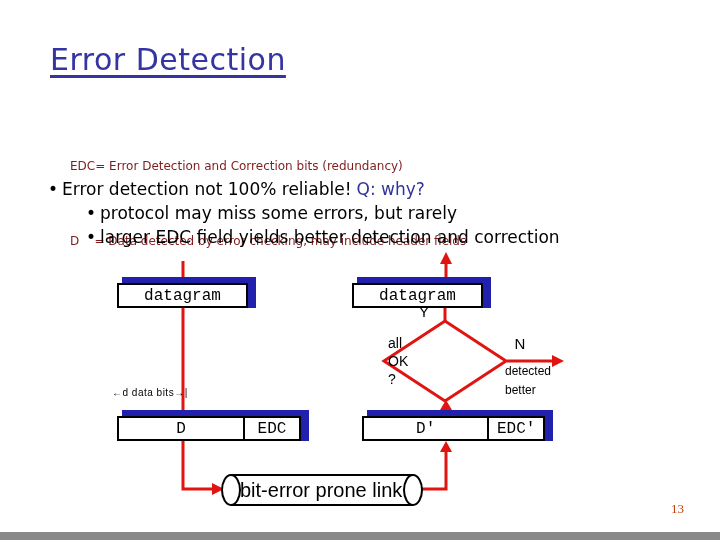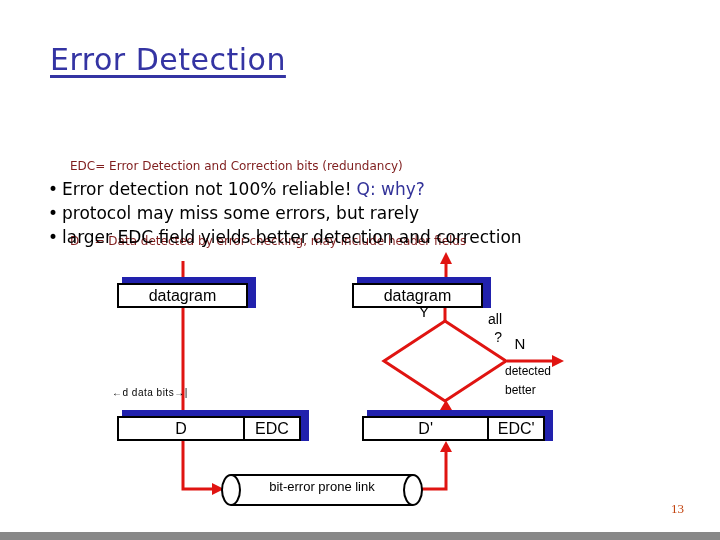--- a/index.html
+++ b/index.html
@@ -10,52 +10,52 @@
   }
   
   .title {
     position:absolute; left:50px; top:42px;
     font-size:30px; font-weight:500; color:var(--title_blue);
     text-decoration:underline; text-underline-offset:5px; letter-spacing:0.5px;
   }
   .intro { position:absolute; left:50px; top:104px; font-size:12px; color:#7f1d1d; line-height:25px; white-space:pre;margin-left:20px; }
   .bullets { position:absolute; left:48px; top:177px; font-size:17px; color:#000; line-height:24px; }
   .bullet-line { white-space:pre; }
-  .sub { }
+  .sub { margin-left:38px; }
   .glyph { display:inline-block; width:14px; }
   .q { color:var(--q_blue); margin-left:5px; }
   
   .diagram { position:absolute; inset:0; }
   svg.flow { position:absolute; left:0; top:0; z-index:1; }
   .red-line { stroke:var(--line_red); stroke-width:3; fill:none; }
   .red-fill { fill:var(--line_red); stroke:none; }
   .diamond { fill:#ffffff; stroke:var(--line_red); stroke-width:3; }
   .cyl-line { stroke:#000; stroke-width:2; }
   .cyl-fill { fill:#fff; }
   .cyl-ellipse { fill:#fff; stroke:#000; stroke-width:2; }
 
   .sbox { position:absolute; z-index:2; }
   .sbox .shadow { position:absolute; left:5px; top:-6px; right:-8px; bottom:0; background:var(--shadow_navy); }
   .sbox .face {
     position:absolute; inset:0; background:#fff; border:2px solid #000;
     display:flex; align-items:center; justify-content:center;
-    font-family:Liberation Sans, sans-serif; font-size:16px; color:#000;text-align:center;
+    font-family:Liberation Mono, monospace; font-size:16px; color:#000;text-align:center;
   }
   .face.split { justify-content:stretch; padding:0; }
   .cell { display:flex; align-items:center; justify-content:center; height:100%; }
   .cell.left { width:70%; border-right:2px solid #000; }
   .cell.right { width:30%; }
 
   .dlabel { position:absolute; z-index:3; font-family:"Liberation Sans", sans-serif; color:#000; }
   .ddata   { left:112px; top:387px; width:138px; text-align:left; font-size:10px; letter-spacing:0.5px; }
   .ylabel  { left:413px; top:303px; width:22px; text-align:center; font-size:15px; }
   .nlabel  { left:509px; top:335px; width:22px; text-align:center; font-size:15px; }
   .detect  { left:505px; top:362px; font-size:12px; line-height:19px; }
-  .dectext { left:388px; top:310px; width:114px; text-align:right; font-size:14px; line-height:18px; }
-  .linktext{ left:240px; top:479px; width:164px; text-align:center; font-size:13px; }
+  .dectext { left:388px; top:334px; width:114px; text-align:left; font-size:14px; line-height:18px; }
+  .linktext{ left:240px; top:479px; width:164px; text-align:left; font-size:20px; }
   .pagenum { position:absolute; right:36px; top:501px; font-family:"Liberation Serif", serif; font-size:13px; color:#c2410c; z-index:3; }
 </style>
 </head>
 <body>
 
 <div class="slide">
 
   <div class="title">Error Detection</div>
 
   <div class="intro">
@@ -122,20 +122,21 @@
     <div class="sbox" style="left:362px; top:416px; width:183px; height:25px;">
       <div class="shadow"></div>
       <div class="face split">
         <div class="cell left">D'</div>
         <div class="cell right">EDC'</div>
       </div>
     </div>
 
     <div class="dlabel dectext">
       <div>all</div>
+      <div>OK</div>
       <div>?</div>
     </div>
 
     <div class="dlabel ylabel">Y</div>
     <div class="dlabel nlabel">N</div>
 
     <div class="dlabel detect">
       <div>detected</div>
       <div>better</div>
     </div>

